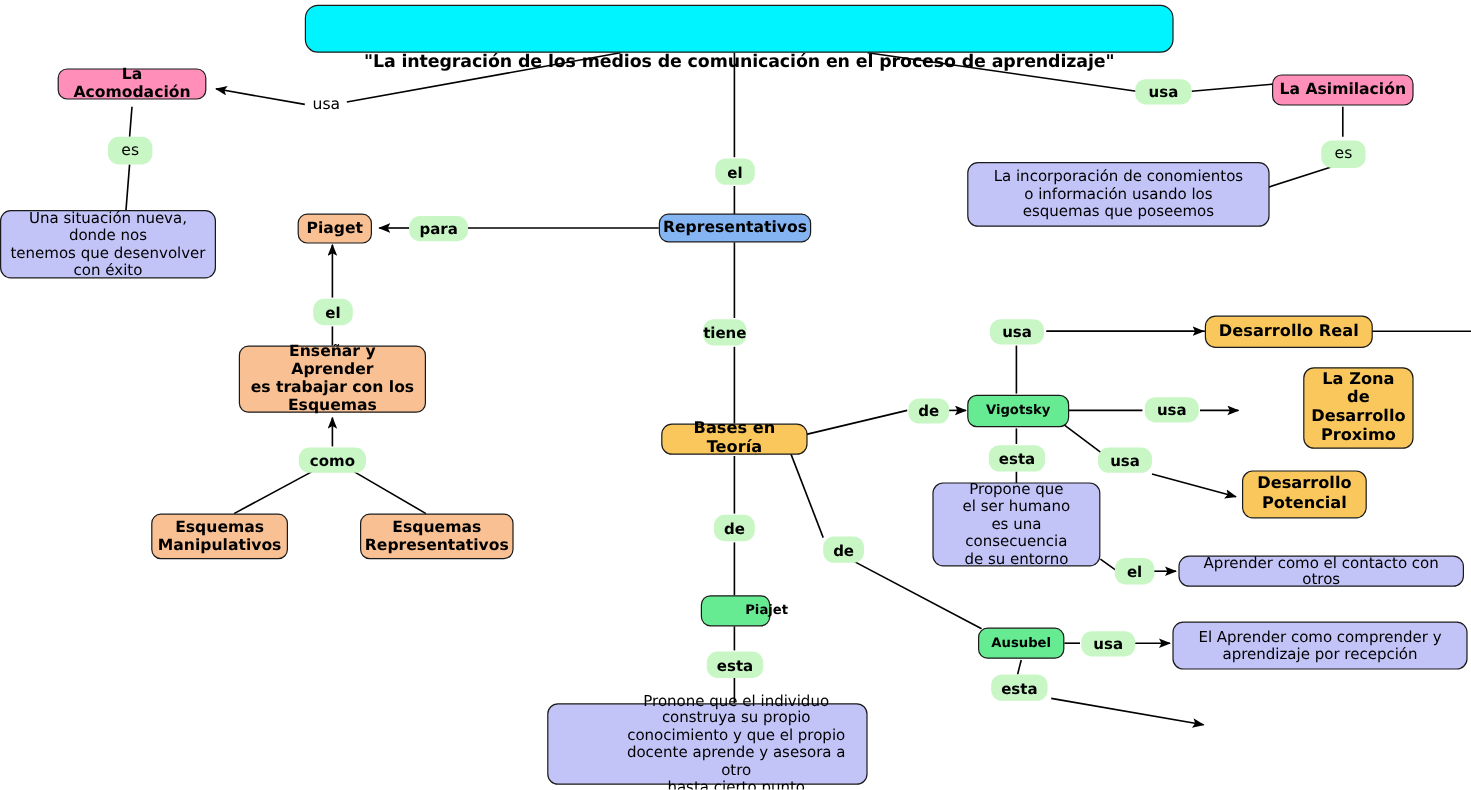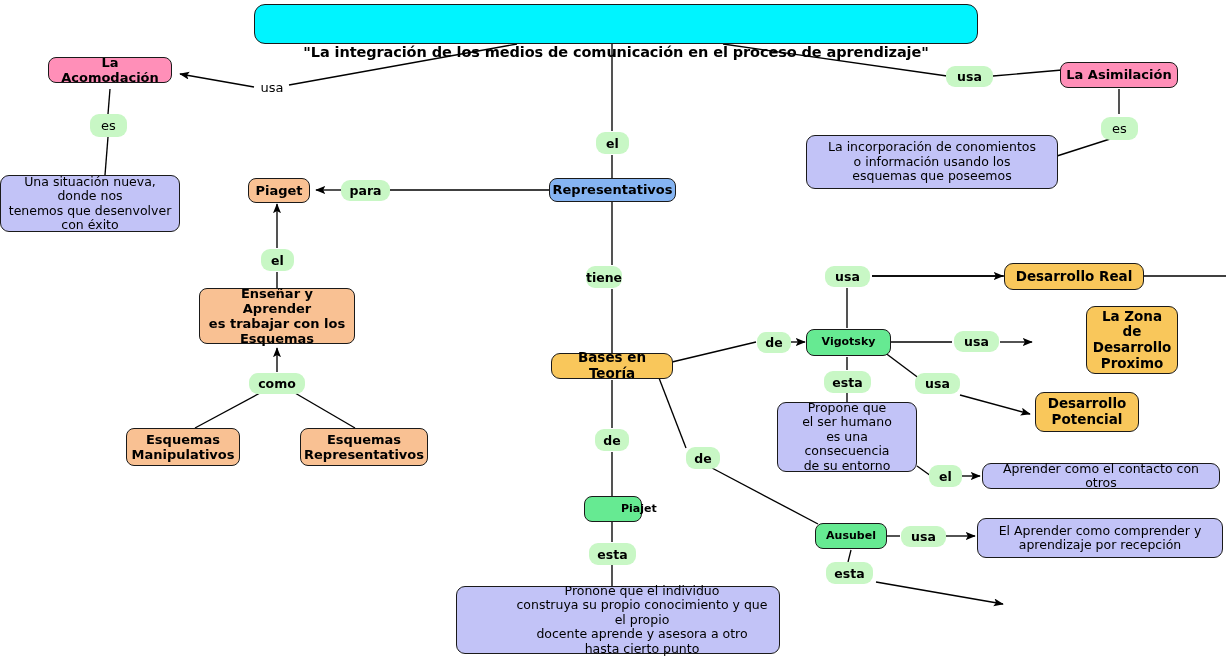--- a/index.html
+++ b/index.html
@@ -198,21 +198,21 @@
     <span>Propone que
 el ser humano
 es una consecuencia
 de su entorno</span>
   </div>
 
   <div class="node n-green" style="left:584px;top:496px;width:58px;height:26px;padding-left:36px;">
     <span>Piajet</span>
   </div>
 
-  <div class="node n-lav" style="left:456px;top:586px;width:324px;height:68px;white-space:pre-line;padding-left:48px;">
+  <div class="node n-lav" style="left:456px;top:586px;width:267px;height:68px;white-space:pre-line;padding-left:48px;">
     <span>Pronone que el individuo
 construya su propio conocimiento y que el propio
 docente aprende y asesora a otro
 hasta cierto punto</span>
   </div>
 
   <div class="node n-green" style="left:815px;top:523px;width:72px;height:26px;">
     <span>Ausubel</span>
   </div>
 

